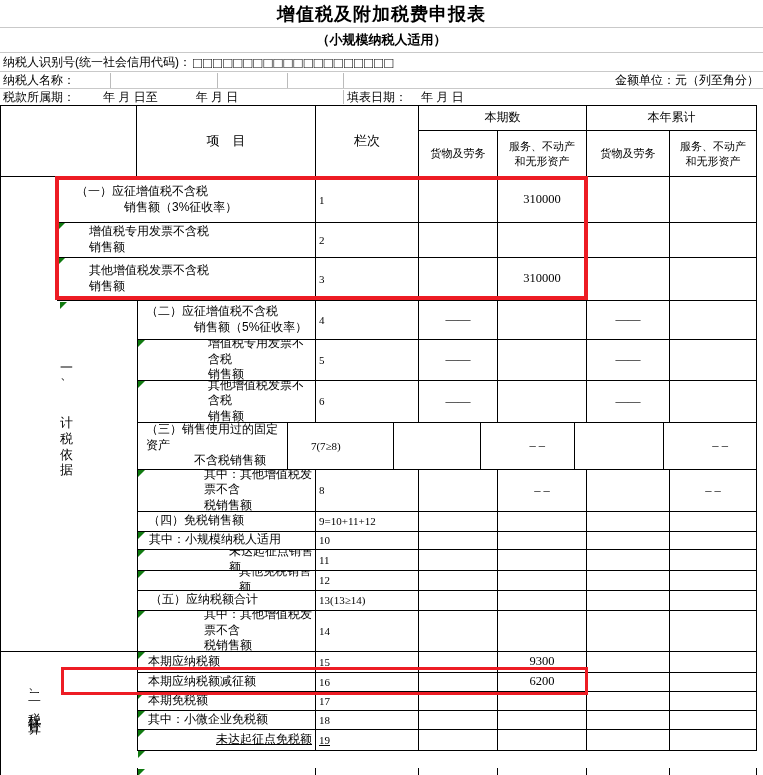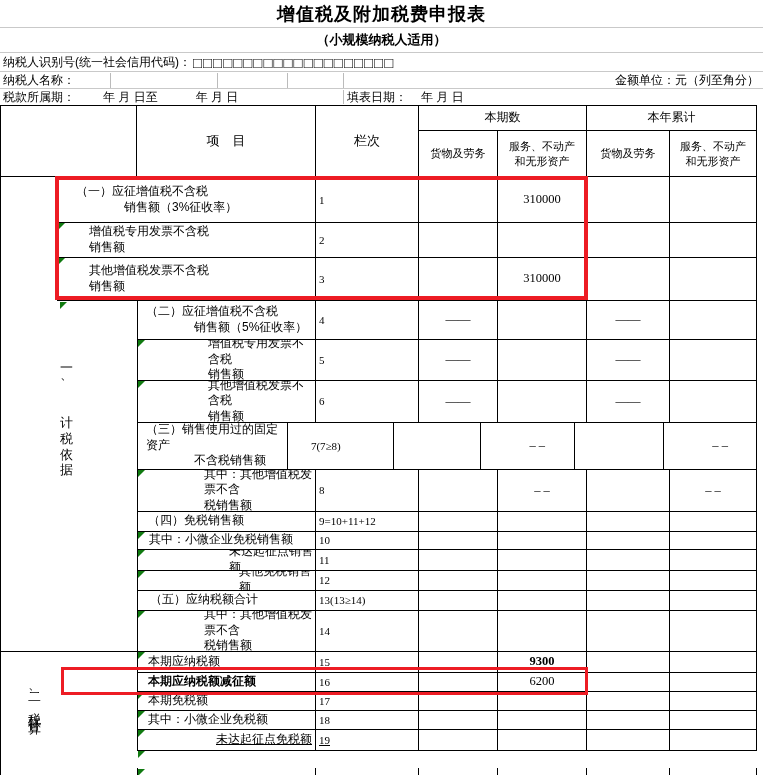--- a/index.html
+++ b/index.html
@@ -165,21 +165,21 @@
     </div>
     <div class="trow" style="left: 137px; top: 511px; width: 620px; height: 21px;">
       <div class="tc tc-label" style="width: 178px; padding-left: 10px;">（四）免税销售额</div>
       <div class="tc tc-no" style="width: 103px;">9=10+11+12</div>
       <div class="tc tc-val" style="width: 79px;"></div>
       <div class="tc tc-val" style="width: 89px;"></div>
       <div class="tc tc-val" style="width: 83px;"></div>
       <div class="tc tc-val" style="width: 87px;"></div>
     </div>
     <div class="trow" style="left: 137px; top: 531px; width: 620px; height: 19px;">
-      <div class="tc tc-label" style="width: 178px; padding-left: 11px;">其中：小微企业免税销售额</div>
+      <div class="tc tc-label" style="width: 178px; padding-left: 11px;">其中：小规模纳税人适用</div>
       <div class="tc tc-no" style="width: 103px;">10</div>
       <div class="tc tc-val" style="width: 79px;"></div>
       <div class="tc tc-val" style="width: 89px;"></div>
       <div class="tc tc-val" style="width: 83px;"></div>
       <div class="tc tc-val" style="width: 87px;"></div>
     </div>
     <div class="trow" style="left: 137px; top: 549px; width: 620px; height: 22px;">
       <div class="tc tc-label" style="width: 178px; padding-left: 91px;">未达起征点销售额</div>
       <div class="tc tc-no" style="width: 103px;">11</div>
       <div class="tc tc-val" style="width: 79px;"></div>
@@ -209,26 +209,26 @@
       <div class="tc tc-no" style="width: 103px; font-family: Liberation Serif, serif;">14</div>
       <div class="tc tc-val" style="width: 79px;"></div>
       <div class="tc tc-val" style="width: 89px;"></div>
       <div class="tc tc-val" style="width: 83px;"></div>
       <div class="tc tc-val" style="width: 87px;"></div>
     </div>
     <div class="trow" style="left: 137px; top: 651px; width: 620px; height: 22px;">
       <div class="tc tc-label" style="width: 178px; padding-left: 10px;">本期应纳税额</div>
       <div class="tc tc-no" style="width: 103px;">15</div>
       <div class="tc tc-val" style="width: 79px;"></div>
-      <div class="tc tc-val" style="width: 89px; font-weight: bold;">9300</div>
+      <div class="tc tc-val" style="width: 89px;">9300</div>
       <div class="tc tc-val" style="width: 83px;"></div>
       <div class="tc tc-val" style="width: 87px;"></div>
     </div>
     <div class="trow" style="left: 137px; top: 672px; width: 620px; height: 20px;">
-      <div class="tc tc-label" style="width: 178px; padding-left: 10px; font-weight: bold;">本期应纳税额减征额</div>
+      <div class="tc tc-label" style="width: 178px; padding-left: 10px;">本期应纳税额减征额</div>
       <div class="tc tc-no" style="width: 103px;">16</div>
       <div class="tc tc-val" style="width: 79px;"></div>
       <div class="tc tc-val" style="width: 89px;">6200</div>
       <div class="tc tc-val" style="width: 83px;"></div>
       <div class="tc tc-val" style="width: 87px;"></div>
     </div>
     <div class="trow" style="left: 137px; top: 691px; width: 620px; height: 20px;">
       <div class="tc tc-label" style="width: 178px; padding-left: 10px;">本期免税额</div>
       <div class="tc tc-no" style="width: 103px;">17</div>
       <div class="tc tc-val" style="width: 79px;"></div>

